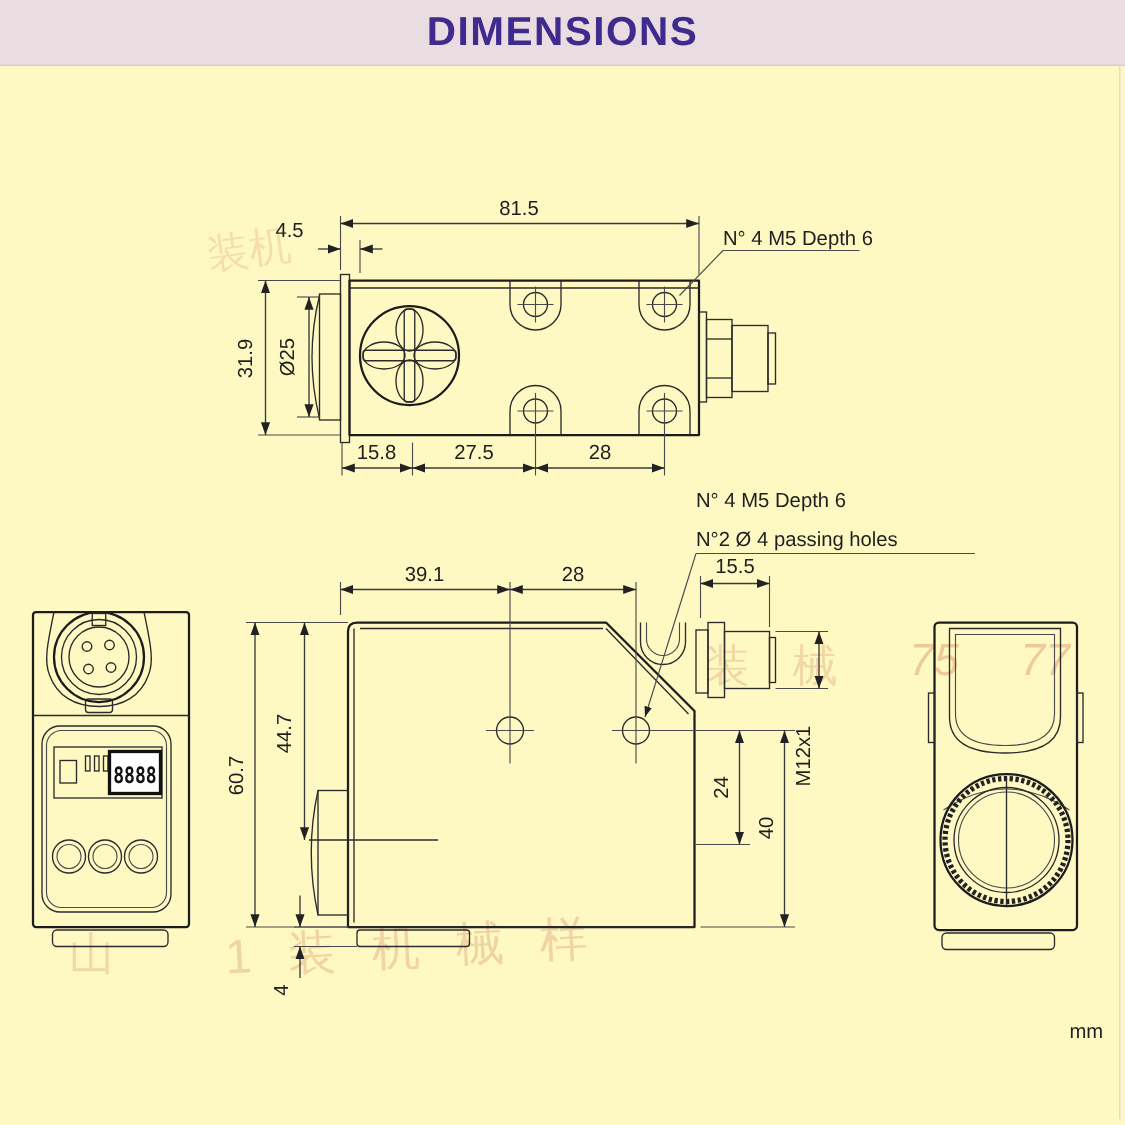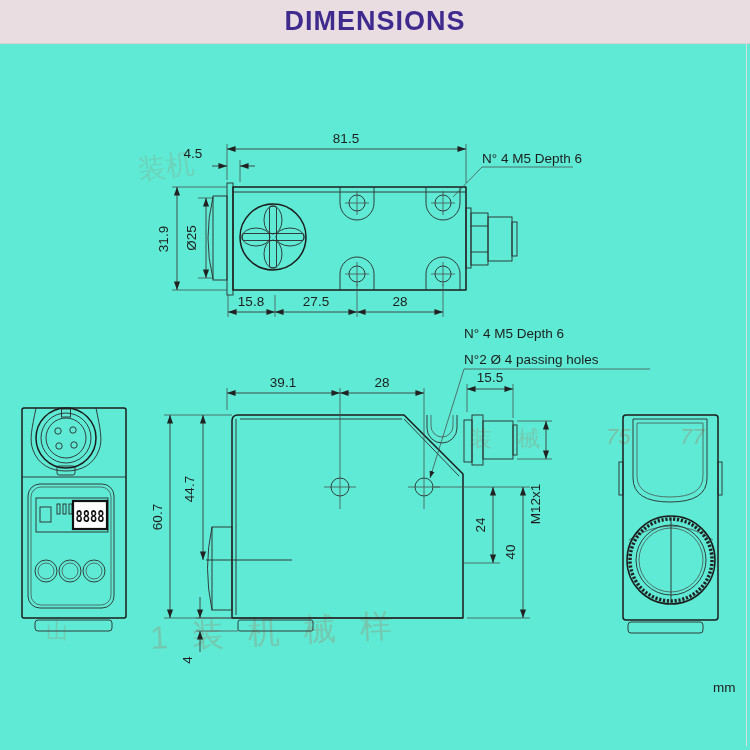--- a/index.html
+++ b/index.html
@@ -1,34 +1,34 @@
 <!DOCTYPE html>
 <html style="--accent: #3f2b8e; --header_bg: #e9dde1; --watermark: #c2542e; --line: #1c1c1c;"><head>
 <meta charset="utf-8">
 <style>
   html,body{margin:0;padding:0;background:#fff;}
   body{width:750px;height:750px;position:relative;overflow:hidden;
        font-family:"Liberation Sans",sans-serif;}
-  .page{position:absolute;inset:0;background:#5eead4;}
+  .page{position:absolute;inset:0;background:#fef9c3;}
   .header-bar{position:absolute;top:0;left:0;right:0;height:43px;
     background:var(--header_bg,#e9dde1);display:flex;align-items:center;justify-content:center;
     border-bottom:1px solid #d9cdd2;}
   .header-bar h1{margin:0;font-size:27px;font-weight:bold;letter-spacing:1px;
     color:var(--accent,#3f2b8e);}
   svg.canvas{position:absolute;top:0;left:0;}
   .edge-line{position:absolute;top:43px;right:3px;bottom:4px;width:1px;background:#ddd;}
   
   .ln{fill:none;stroke:#1c1c1c;stroke-width:1.5;stroke-linejoin:round;}
   .tn{fill:none;stroke:#2b2b2b;stroke-width:0.9;}
   .dim{fill:none;stroke:#3a3a3a;stroke-width:0.9;}
   .ext{fill:none;stroke:#4a4a4a;stroke-width:0.75;}
   text{font-family:"Liberation Sans",sans-serif;font-size:13.5px;fill:#1e1e1e;}
   .dt{text-anchor:middle;}
   .seg{font-family:"DejaVu Sans Mono",monospace;font-weight:bold;font-size:15px;fill:#111;}
-  .wm{position:absolute;color:var(--watermark,#c2542e);opacity:0.2;font-size:22px;
+  .wm{position:absolute;color:var(--watermark,#c2542e);opacity:0.2;font-size:30px;
       pointer-events:none;white-space:nowrap;}
 </style>
 </head>
 <body>
 
 <div class="page">
 
   <header class="header-bar">
     <h1>DIMENSIONS</h1>
   </header>

